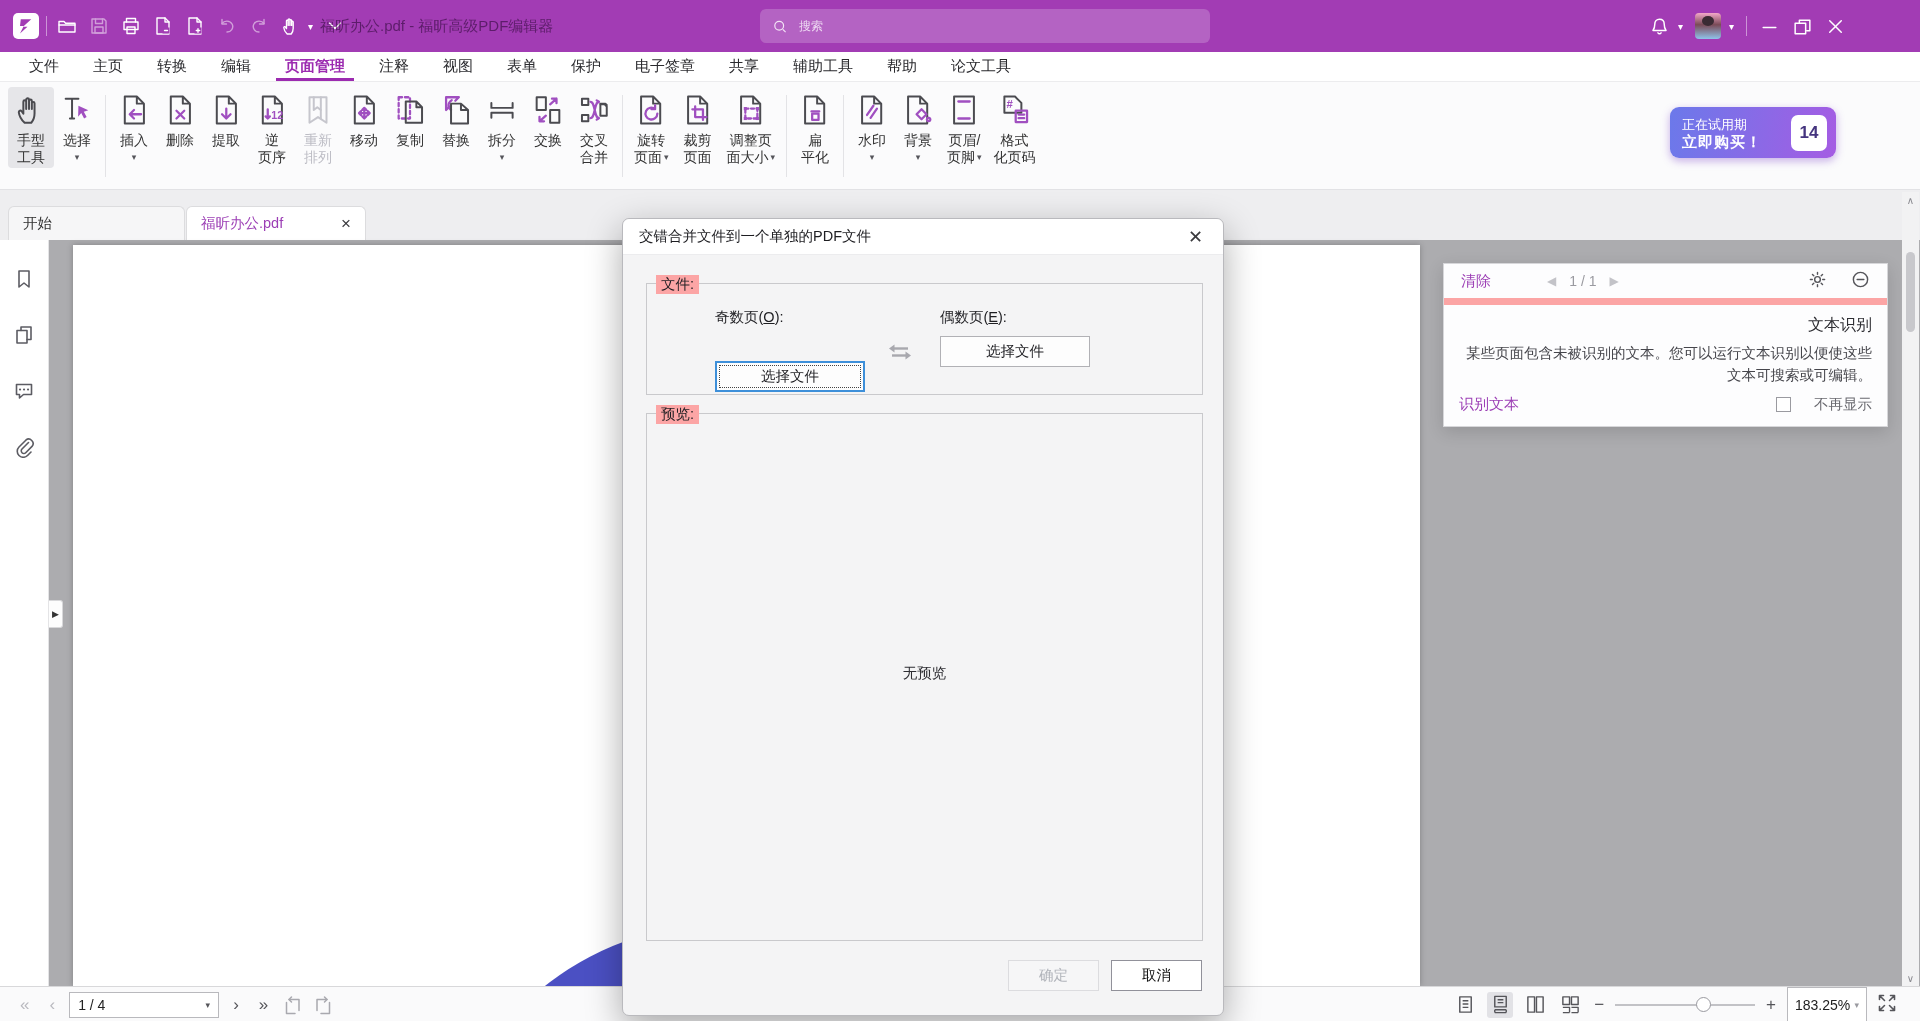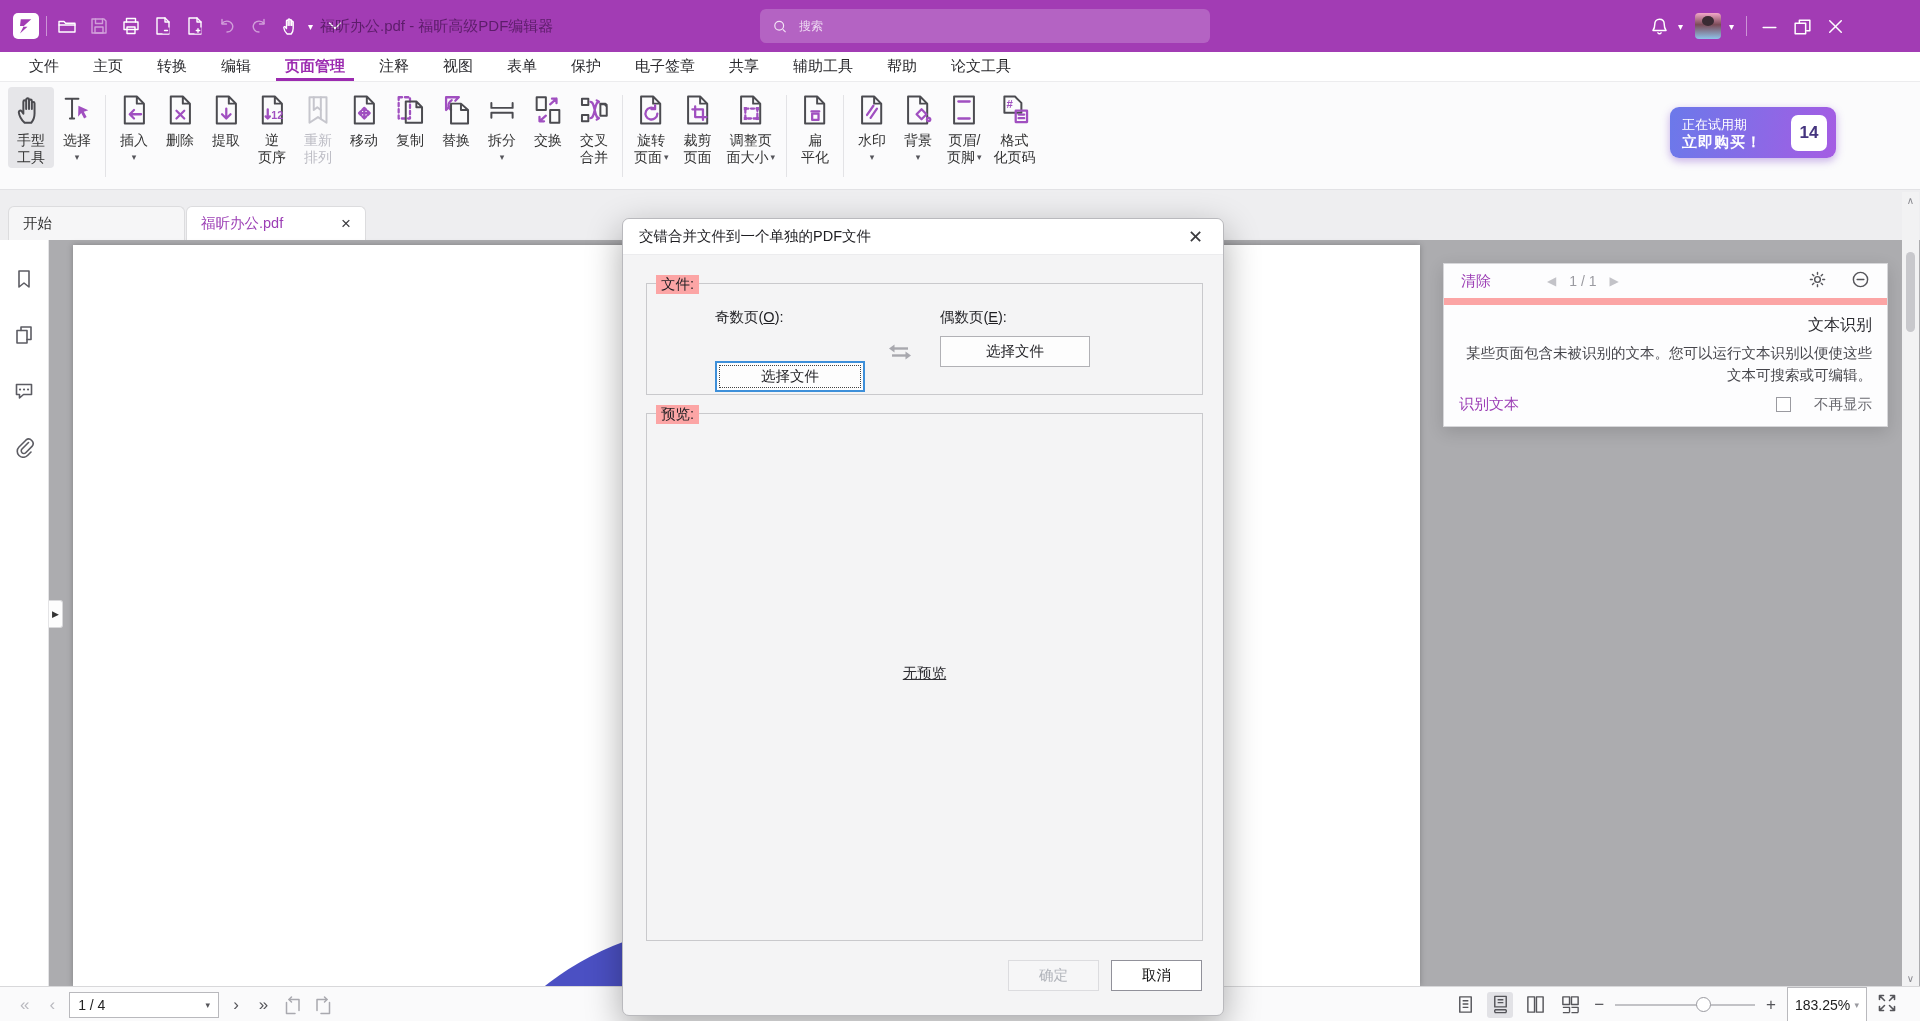--- a/index.html
+++ b/index.html
@@ -147,21 +147,21 @@
   .gb-label{position:absolute;top:-9px;left:9px;background:#fca5a5;padding:0 5px;font-size:14.5px;color:#1e1e22;}
   .fileblock{position:absolute;top:24px;display:flex;flex-direction:column;gap:9px;}
   .fb-odd{left:68px;gap:34px;}
   .fb-even{left:293px;}
   .fileblock .flabel{font-size:14.5px;color:#1e1e22;}
   .choosebtn{width:150px;height:31px;background:#fdfdfd;border:1px solid #b1b1b5;font-size:14.5px;color:#1e1e22;
              display:flex;align-items:center;justify-content:center;font-family:Liberation Mono, monospace;}
   .choosebtn.focused{border:2px solid #3d8fd9;outline:1px dotted #444;outline-offset:-5px;}
   .swapico{position:absolute;left:238px;top:57px;width:30px;height:22px;}
   .swapico svg{width:30px;height:22px;stroke:#a8a8ae;stroke-width:2.4;fill:#a8a8ae;stroke-linejoin:round;}
-  .nopreview{position:absolute;left:0;right:0;top:250px;text-align:center;font-size:14.5px;color:#2e2e33;text-decoration:underline;}
+  .nopreview{position:absolute;left:0;right:0;top:250px;text-align:center;font-size:14.5px;color:#2e2e33;}
   .d-buttons{position:absolute;right:21px;top:741px;display:flex;gap:12px;}
   .dbtn{width:91px;height:31px;font-size:14.5px;display:flex;align-items:center;justify-content:center;
         font-family:inherit;}
   .dbtn.ok{background:#f6f6f7;border:1px solid #dcdcdf;color:#b0b3ba;}
   .dbtn.cancel{background:#fff;border:1px solid #91919a;color:#111;}
 </style>
 </head>
 <body>
 
 <div id="app">

